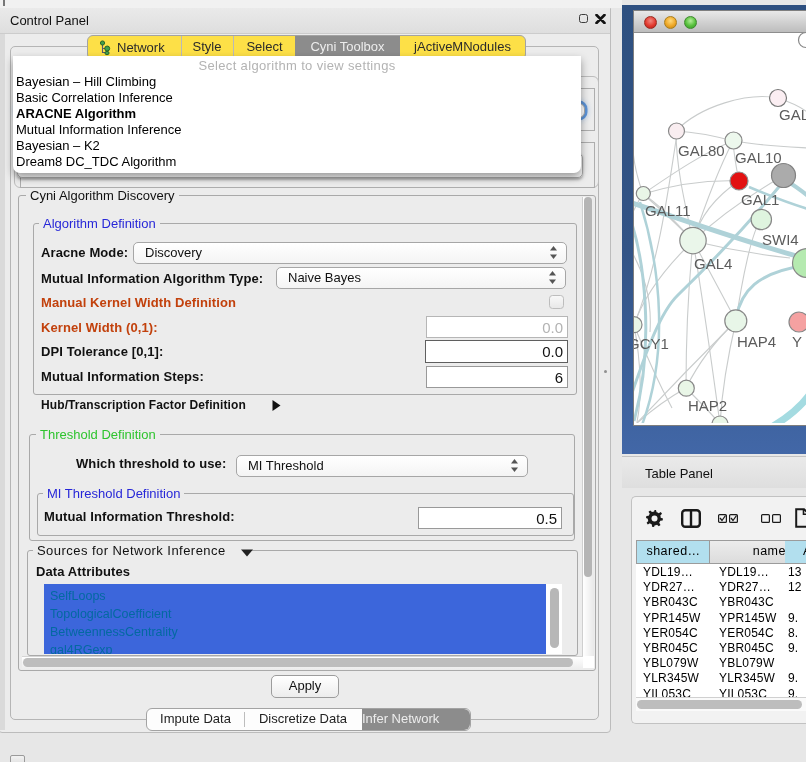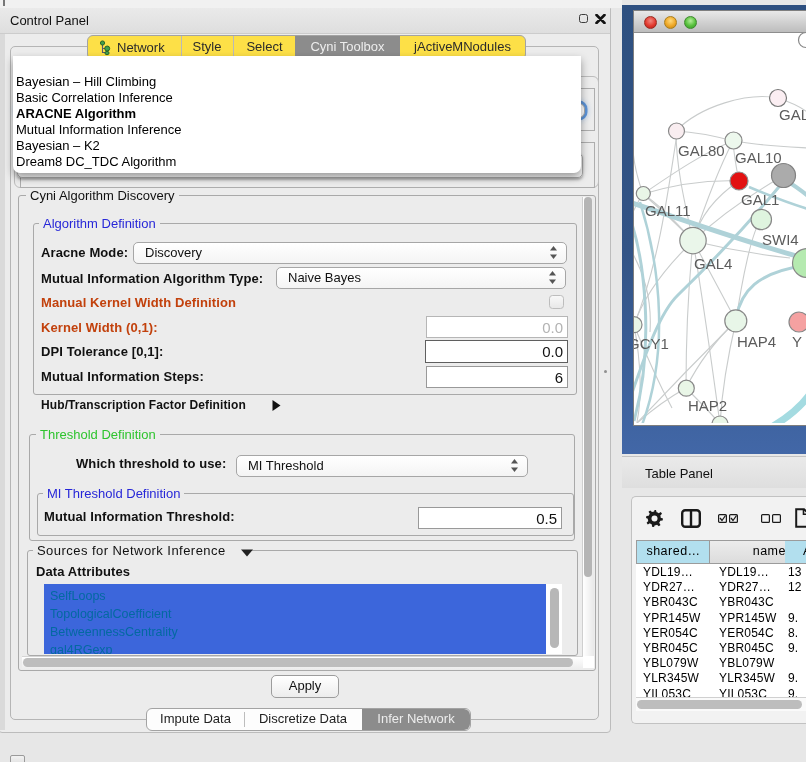--- a/index.html
+++ b/index.html
@@ -148,28 +148,29 @@
   <div class="abs" style="left:6px;top:3px;font-size:12.5px;color:#0369a1;line-height:18px;">SelfLoops<br>TopologicalCoefficient<br>BetweennessCentrality<br>gal4RGexp</div>
   <div class="abs" style="left:506px;top:4px;width:9px;height:60px;background:#b7b7b7;border-radius:4.5px;"></div>
 </div>
 
 <div class="abs" style="left:271px;top:675px;width:66px;height:21px;background:linear-gradient(#ffffff,#ececec);border:1px solid #9c9c9c;border-radius:5px;text-align:center;font-size:13px;color:#111;line-height:20px;">Apply</div>
 
 <div class="abs" style="left:146px;top:708px;width:323px;height:21px;background:#fdfdfd;border:1px solid #a3a3a3;border-radius:6px;font-size:13px;color:#222;">
   <div class="abs" style="left:0;top:0;width:97px;height:21px;text-align:center;line-height:20px;">Impute Data</div>
   <div class="abs" style="left:97px;top:3px;width:1px;height:15px;background:#bdbdbd;"></div>
   <div class="abs" style="left:97px;top:0;width:118px;height:21px;text-align:center;line-height:20px;">Discretize Data</div>
-  <div class="abs" style="left:215px;top:0;width:108px;height:21px;background:#8c8c8c;color:#ededed;text-align:center;line-height:20px;border-radius:0 6px 6px 0;">Infer Network</div>
+  <div class="abs" style="left:215px;top:0;width:108px;height:21px;background:#8c8c8c;color:#ededed;text-align:left;line-height:20px;border-radius:0 6px 6px 0;">Infer Network</div>
 </div>
 
 <div class="abs" style="left:604px;top:370px;width:3px;height:3px;background:#909090;border-radius:50%;"></div>
 
 <div class="abs" style="left:10px;top:755px;width:13px;height:10px;background:linear-gradient(#f2f2f2,#dcdcdc);border:1px solid #9a9a9a;border-radius:2px;"></div>
 
 <div class="abs" style="left:13px;top:56px;width:568px;height:117px;background:#fff;border-radius:0 0 7px 7px;box-shadow:0 4px 9px rgba(0,0,0,0.38);z-index:50;">
+  <div class="abs" style="left:0;top:1.5px;width:568px;text-align:center;font-size:13px;color:#b3b3b3;letter-spacing:0.35px;">Select algorithm to view settings</div>
   <div class="abs" style="left:3px;top:17.5px;font-size:13px;color:#000;line-height:16px;">Bayesian – Hill Climbing<br>Basic Correlation Inference<br><b>ARACNE Algorithm</b><br>Mutual Information Inference<br>Bayesian – K2<br>Dream8 DC_TDC Algorithm</div>
 </div>
 
 <div class="abs" style="left:622px;top:5px;width:184px;height:449px;background:linear-gradient(180deg,#2e5080 0%,#335486 55%,#3a5e97 80%,#4267a7 100%);"></div>
 
 <div class="abs" style="left:633px;top:10px;width:173px;height:414px;border:1px solid #7e7e7e;border-right:none;background:#fff;">
   <div class="abs" style="left:0;top:0;width:173px;height:21px;background:linear-gradient(#e8e8e8 0%,#d0d0d0 55%,#bdbdbd 100%);border-bottom:1px solid #8e8e8e;"></div>
 
   <div class="abs" style="left:10px;top:5px;width:11px;height:11px;border-radius:50%;background:radial-gradient(circle at 50% 35%,#f08880 0%,#e23b30 55%,#b01c12 100%);border:0.5px solid #9a2a20;"></div>
   <div class="abs" style="left:30px;top:5px;width:11px;height:11px;border-radius:50%;background:radial-gradient(circle at 50% 35%,#ffd97a 0%,#eea827 55%,#c07f10 100%);border:0.5px solid #a97d1b;"></div>

